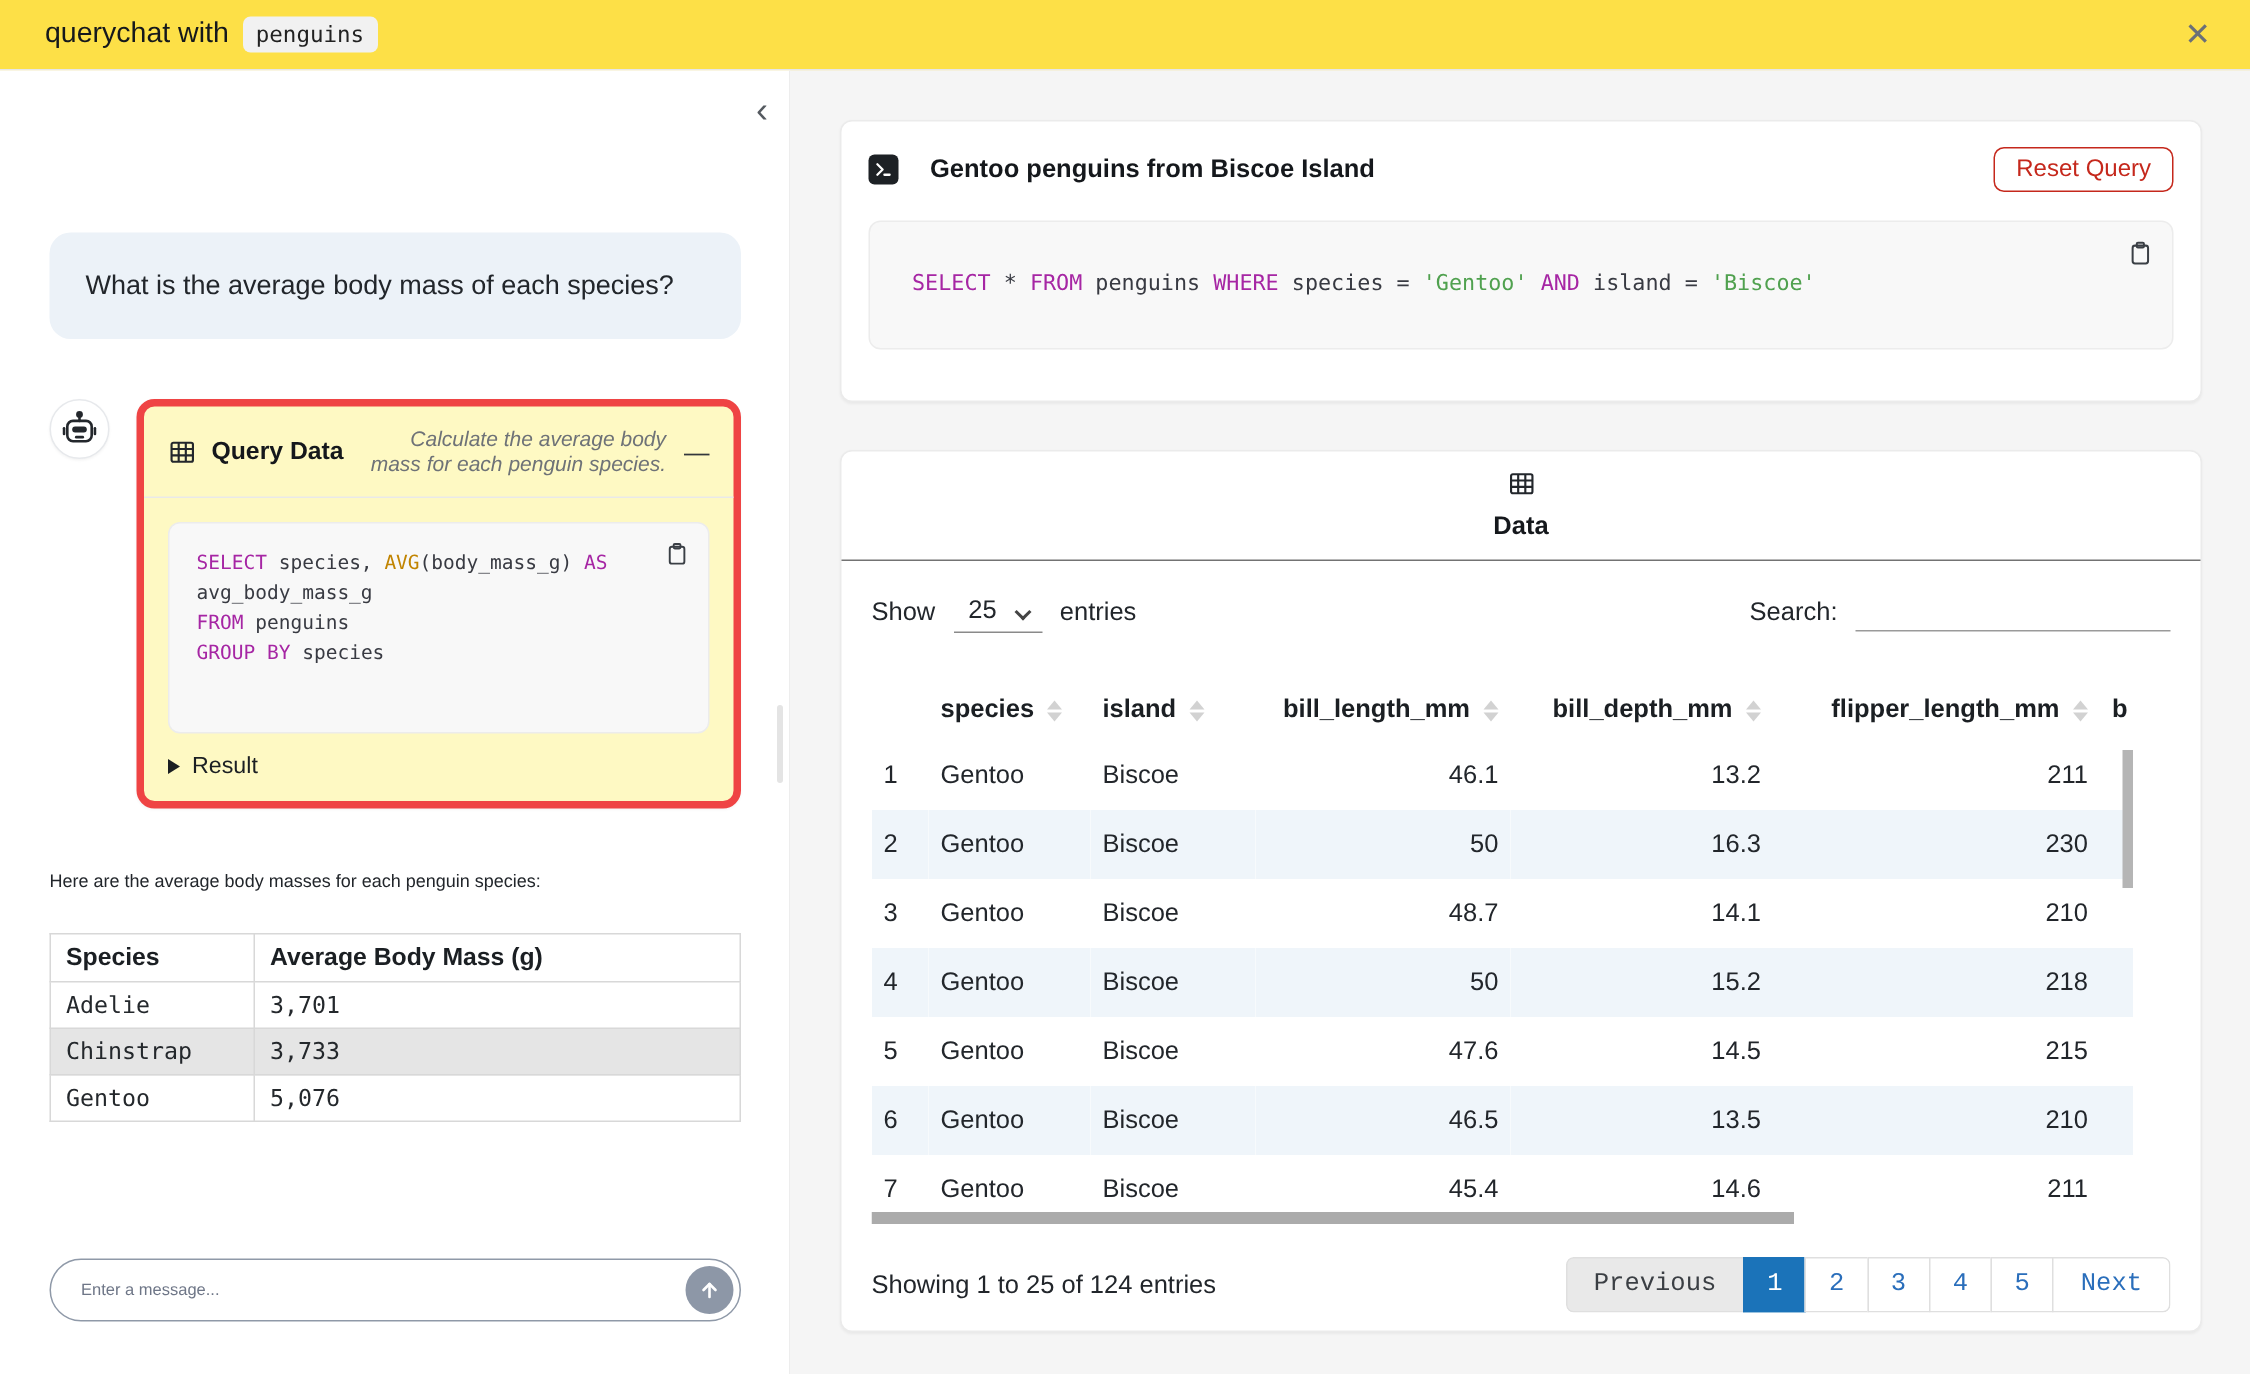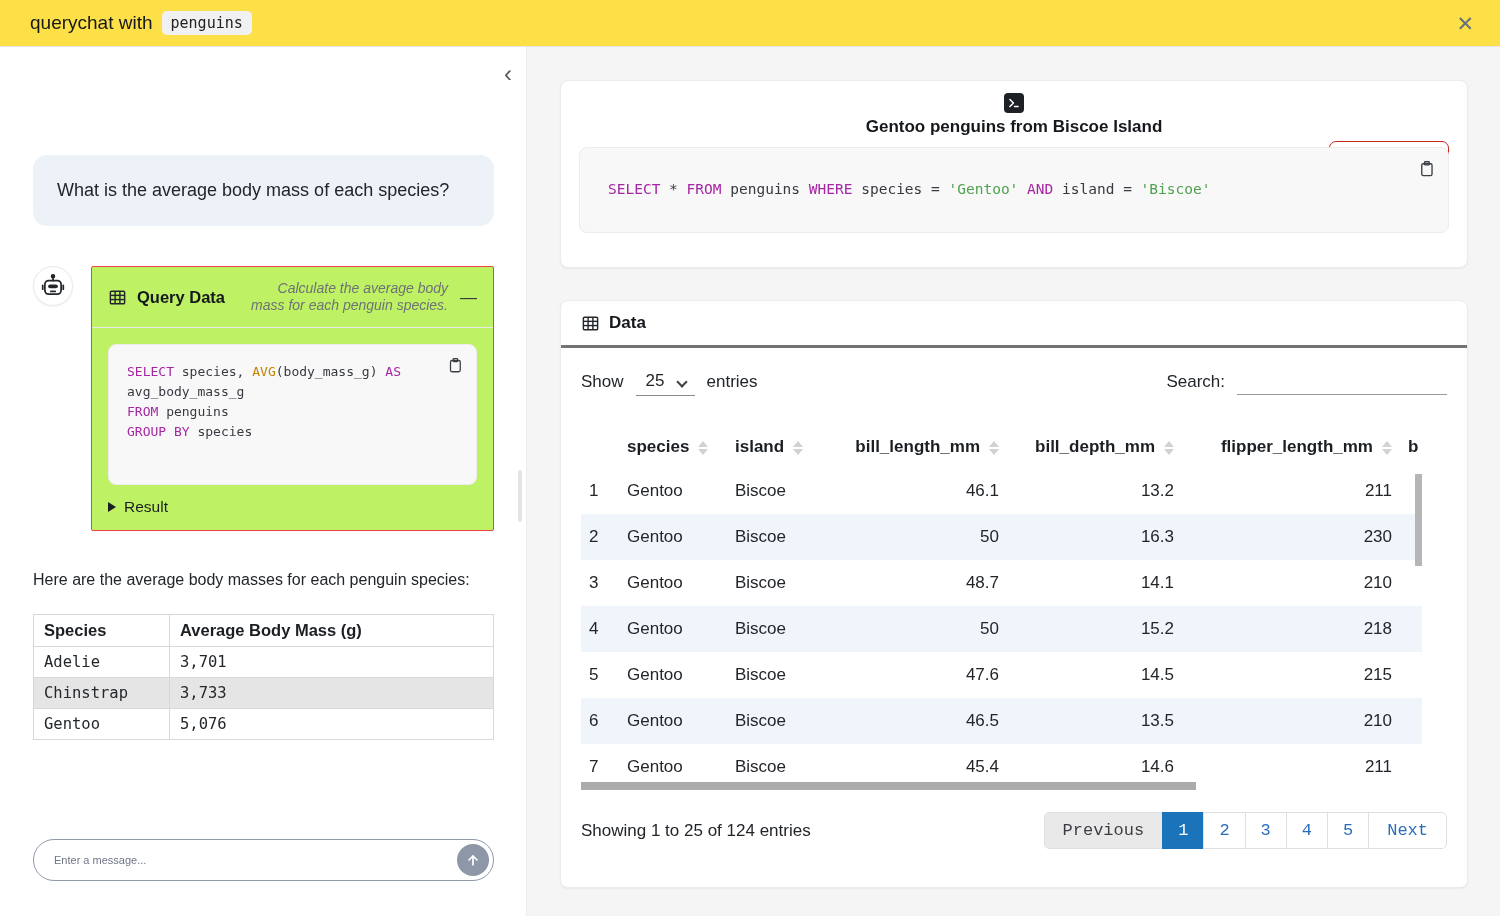--- a/index.html
+++ b/index.html
@@ -22,21 +22,21 @@
 
   
   .collapse-btn { position:absolute; top:15px; right:14px; background:none; border:none;
     color:#555a60; font-size:24px; line-height:1; cursor:pointer; font-weight:400; }
   .chat { padding:108px 32px 0 33px; }
   .user-bubble { background:#ecf2f8; border-radius:14px; padding:21px 24px; font-size:18px;
     line-height:29px; color:#22262b; }
   .bot-row { display:flex; gap:18px; margin-top:40px; align-items:flex-start; }
   .avatar { width:40px; height:40px; border-radius:50%; border:1px solid #e7e9ec; background:#fff;
     box-shadow:0 1px 2px rgba(0,0,0,.05); display:flex; align-items:center; justify-content:center; flex:none; }
-  .tool-card { flex:1; border:1px solid #ef4444; border-radius:2px; background:#bef264;
+  .tool-card { flex:1; border:5px solid #ef4444; border-radius:12px; background:#fef9c3;
     box-shadow:0 1px 2px rgba(0,0,0,.04); }
   .tool-header { display:flex; align-items:center; padding:13px 14px 13px 16px;
     border-bottom:1px solid #e9e9e9; gap:10px; }
   .tool-title { font-weight:700; font-size:16.5px; color:#15181c; white-space:nowrap; }
   .tool-desc { margin-left:auto; font-style:italic; color:#6e7277; font-size:14px;
     line-height:17px; text-align:right; width:200px; }
   .tool-min-btn { background:none; border:none; color:#33373c; font-size:17px; cursor:pointer;
     padding:0 2px; line-height:1; }
   .tool-body { padding:16px 16px 14px; }
   .code-block { position:relative; background:#f8f8f8; border:1px solid #ececec; border-radius:8px; }
@@ -46,21 +46,21 @@
   .copy-btn { position:absolute; top:9px; right:10px; background:none; border:none; cursor:pointer;
     color:#3a3f45; padding:2px; }
   .tok-kw { color:#a626a4; }
   .tok-fn { color:#c18401; }
   .tok-str { color:#50a14f; }
   .tok-plain { color:#383a42; }
   .result-toggle { margin-top:13px; display:flex; align-items:center; gap:8px; font-size:15.5px;
     color:#1b1f23; cursor:pointer; }
   .tri-right { width:0; height:0; border-left:8px solid #1b1f23; border-top:5px solid transparent;
     border-bottom:5px solid transparent; }
-  .assistant-text { margin-top:34px; font-size:16px; line-height:29px; color:#22262b; }
+  .assistant-text { margin-top:34px; font-size:12px; line-height:29px; color:#22262b; }
   .mass-table { margin-top:20px; width:100%; border-collapse:collapse; }
   .mass-table th { font-size:16.5px; font-weight:700; text-align:left; border:1px solid #d8d8d8;
     padding:6px 10px; }
   .mass-table td { font-family:"DejaVu Sans Mono","Liberation Mono",monospace; font-size:15.5px;
     border:1px solid #d8d8d8; padding:6px 10px; color:#24282c; }
   .mass-table th:first-child, .mass-table td:first-child { width:136px; }
   .mass-table tr.striped { background:#e5e5e5; }
 
   .input-row { position:absolute; left:33px; right:32px; bottom:35px; height:42px; }
   .message-input { width:100%; height:42px; border:1px solid #8f99a8; border-radius:21px;
@@ -68,32 +68,32 @@
   .message-input::placeholder { color:#6e7687; }
   .send-btn { position:absolute; right:5px; top:5px; width:32px; height:32px; border-radius:50%;
     background:#8d97a7; border:none; cursor:pointer; display:flex; align-items:center; justify-content:center; }
   .drag-handle { position:absolute; right:4px; top:423px; width:4px; height:52px; border-radius:2px;
     background:#e4e4e4; cursor:col-resize; }
 
   
   .card { background:#fff; border:1px solid #ebebeb; border-radius:8px;
     box-shadow:0 1px 2px rgba(0,0,0,.05); }
   .query-card { height:188px; padding:12px 18px; }
-  .query-card-header { height:40px; display:flex; align-items:center; gap:4px; margin-bottom:14px;flex-direction:column; }
+  .query-card-header { height:40px; display:flex; align-items:center; gap:21px; margin-bottom:14px; }
   .terminal-icon { width:20px; height:20px; background:#1d2125; border-radius:4px; flex:none;
     display:flex; align-items:center; justify-content:center; }
   .query-title { font-weight:700; font-size:17px; color:#15181c; }
   .reset-btn { margin-left:auto; background:#fff; border:1px solid #c5281c; color:#c5281c;
     font-size:16px; padding:5px 14px; border-radius:7px; cursor:pointer; }
   .query-card .code-block { height:86px; padding:30px 28px; }
   .query-card .code-block pre { font-size:14.5px; line-height:22px; }
 
   .data-card { margin-top:32px; height:588px; }
   .data-card-header { display:flex; align-items:center; gap:9px; padding:12px 20px;
-    border-bottom:3px solid #737373; }
+    border-bottom:1px solid #737373;flex-direction:column; }
   .data-card-title { font-weight:700; font-size:17px; color:#15181c; }
   .data-body { padding:20px 20px 0; }
   .controls { display:flex; align-items:center; font-size:17px; color:#22262b; }
   .show-group { display:flex; align-items:center; gap:12px; }
   .page-size-wrap { position:relative; }
   .page-size-select { appearance:none; -webkit-appearance:none; border:none; background:#fff;
     border-bottom:1.5px solid #8a8a8a; font-size:17px; padding:3px 30px 5px 10px; outline:none;
     color:#22262b; cursor:pointer; font-family:inherit; }
   .select-chevron { position:absolute; right:9px; top:10px; width:8px; height:8px; pointer-events:none;
     border-right:2px solid #444; border-bottom:2px solid #444; transform:rotate(45deg); }

